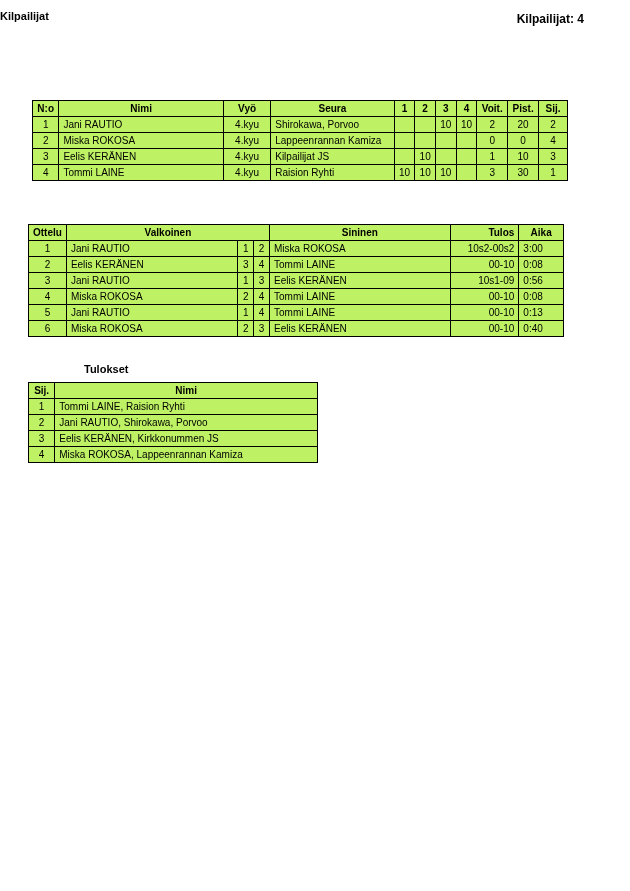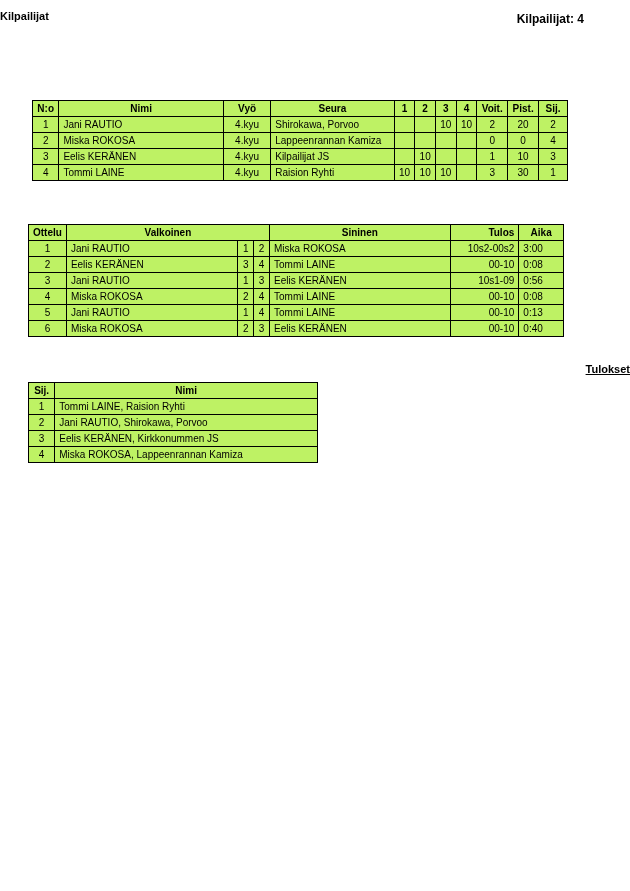--- a/index.html
+++ b/index.html
@@ -37,23 +37,22 @@
     position: relative;
     height: 18px;
     margin-top: 10px;
   }
   .section-title {
     text-align: left;
     font-size: 11px;
     font-weight: bold;
   }
   .section-title.left-ind {
-    text-align: right;
-    padding-left: 118px;
-    text-decoration: underline;
+    text-align: left;
+    padding-left: 84px;
   }
   .count-right {
     position: absolute;
     right: 46px;
     top: 2px;
     font-size: 12px;
     font-weight: bold;
     white-space: pre;
   }
 

